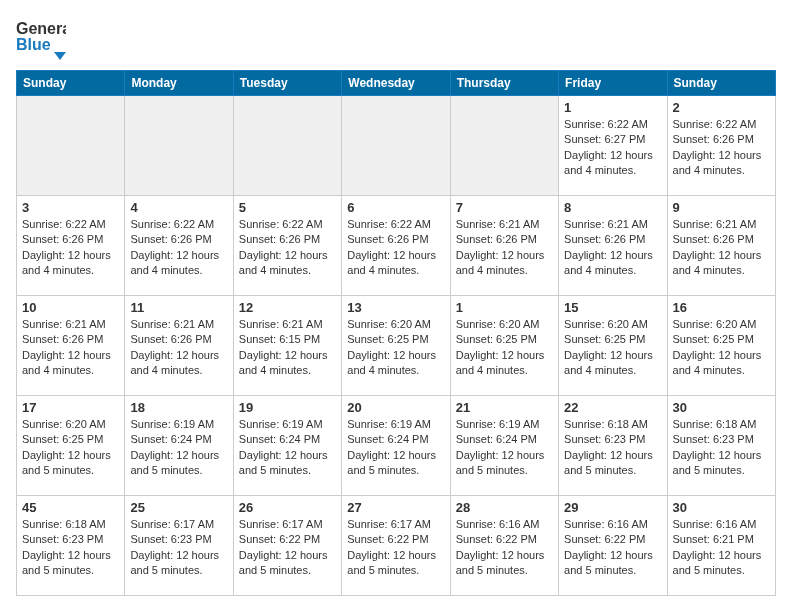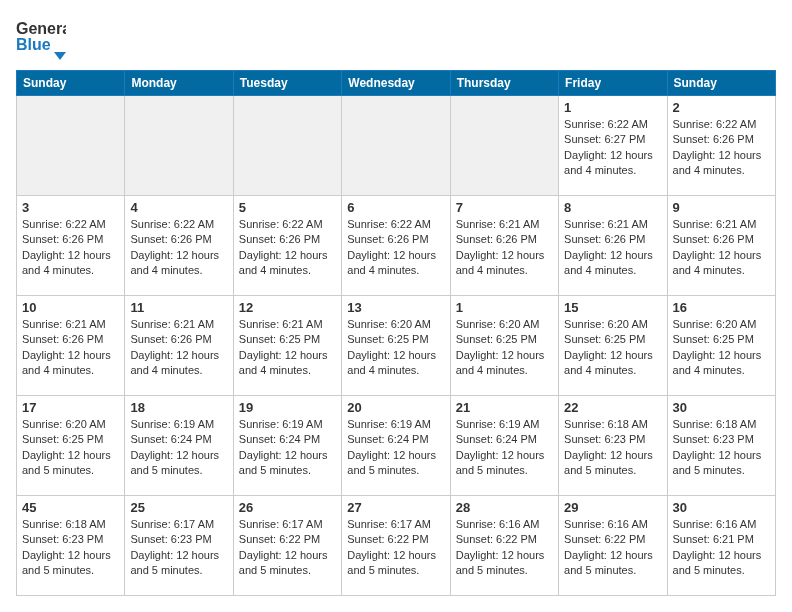--- a/index.html
+++ b/index.html
@@ -195,21 +195,21 @@
           </td>
           <td>
             <span class="day-number">11</span>
             <div class="day-info">Sunrise: 6:21 AM
 Sunset: 6:26 PM
 Daylight: 12 hours and 4 minutes.</div>
           </td>
           <td>
             <span class="day-number">12</span>
             <div class="day-info">Sunrise: 6:21 AM
-Sunset: 6:25 PM
+Sunset: 6:15 PM
 Daylight: 12 hours and 4 minutes.</div>
           </td>
           <td>
             <span class="day-number">13</span>
             <div class="day-info">Sunrise: 6:20 AM
 Sunset: 6:25 PM
 Daylight: 12 hours and 4 minutes.</div>
           </td>
           <td>
             <span class="day-number">1</span>

